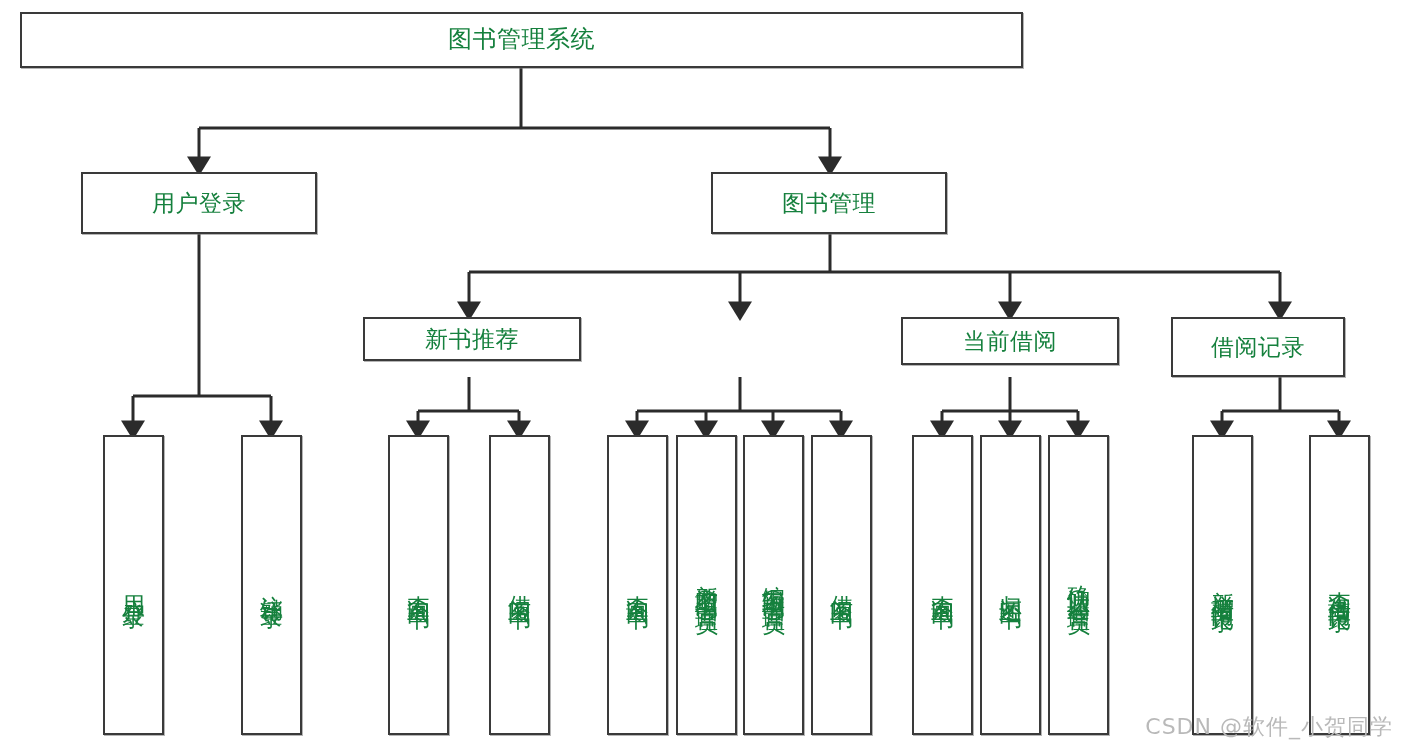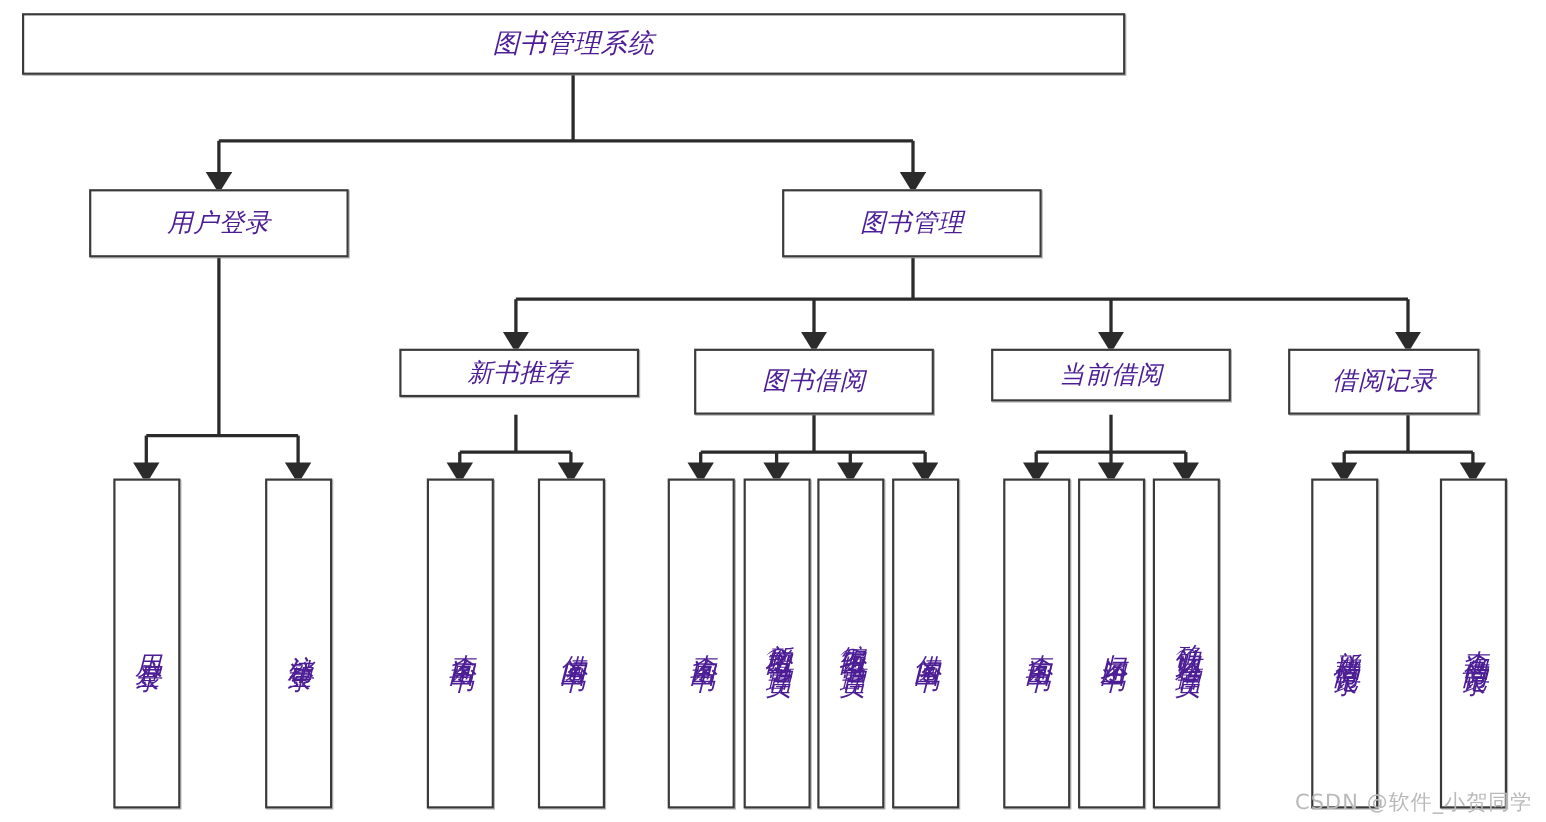--- a/index.html
+++ b/index.html
@@ -17,45 +17,44 @@
     position:absolute;
     box-sizing:border-box;
     background:#ffffff;
     border:2px solid #3a3a3a;
     box-shadow:1px 1px 0 0 rgba(120,120,120,.55);
     display:flex;
     align-items:center;
     justify-content:center;
   }
   .node .label{
-    color:#4c1d95;
+    color:#15803d;
     line-height:1.15;
     letter-spacing:.5px;
     white-space:nowrap;
-    font-style:italic;
   }
   .node.horiz .label{font-size:23px;}
   .node.root .label{font-size:24px;}
   .node.leaf{
     border-width:2px;
   }
   .node.leaf .label{
     font-size:23px;
     writing-mode:vertical-rl;
     text-orientation:upright;
     letter-spacing:4px;
     line-height:1;
     white-space:normal;
     max-height:272px;
   }
   #watermark{
     position:absolute;
     right:12px;
     bottom:5px;
-    font-size:19px;
+    font-size:22px;
     color:#b9b9b9;
     letter-spacing:1px;
     white-space:nowrap;
     user-select:none;
   }
 </style>
 </head>
 <body>
 
 <div id="diagram-root">
@@ -117,23 +116,20 @@
   <div class="node horiz" style="left:81px;top:172px;width:236px;height:62px;">
     <span class="label">用户登录</span>
   </div>
   <div class="node horiz" style="left:711px;top:172px;width:236px;height:62px;justify-content:center;">
     <span class="label">图书管理</span>
   </div>
 
   <div class="node horiz" style="left:363px;top:317px;width:218px;height:44px;">
     <span class="label">新书推荐</span>
   </div>
-  <div class="node horiz" style="left:631px;top:317px;width:218px;height:60px;">
-    <span class="label">图书借阅</span>
-  </div>
   <div class="node horiz" style="left:901px;top:317px;width:218px;height:48px;">
     <span class="label">当前借阅</span>
   </div>
   <div class="node horiz" style="left:1171px;top:317px;width:174px;height:60px;">
     <span class="label">借阅记录</span>
   </div>
 
   <div class="node leaf" style="left:103px;top:435px;width:61px;height:300px;">
     <span class="label">用户登录</span>
   </div>

